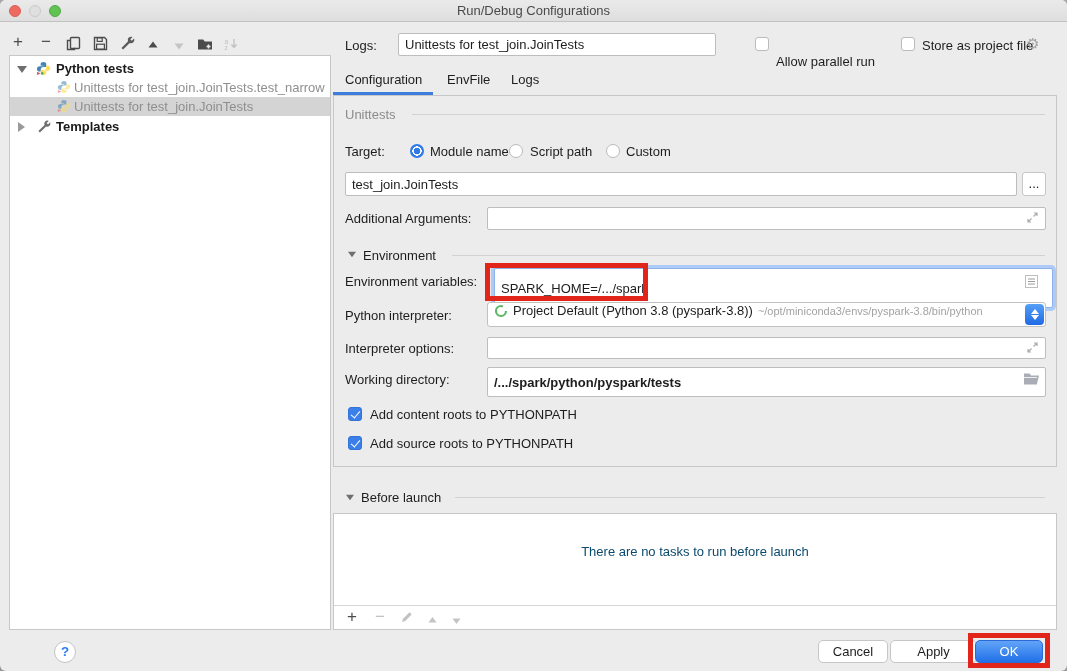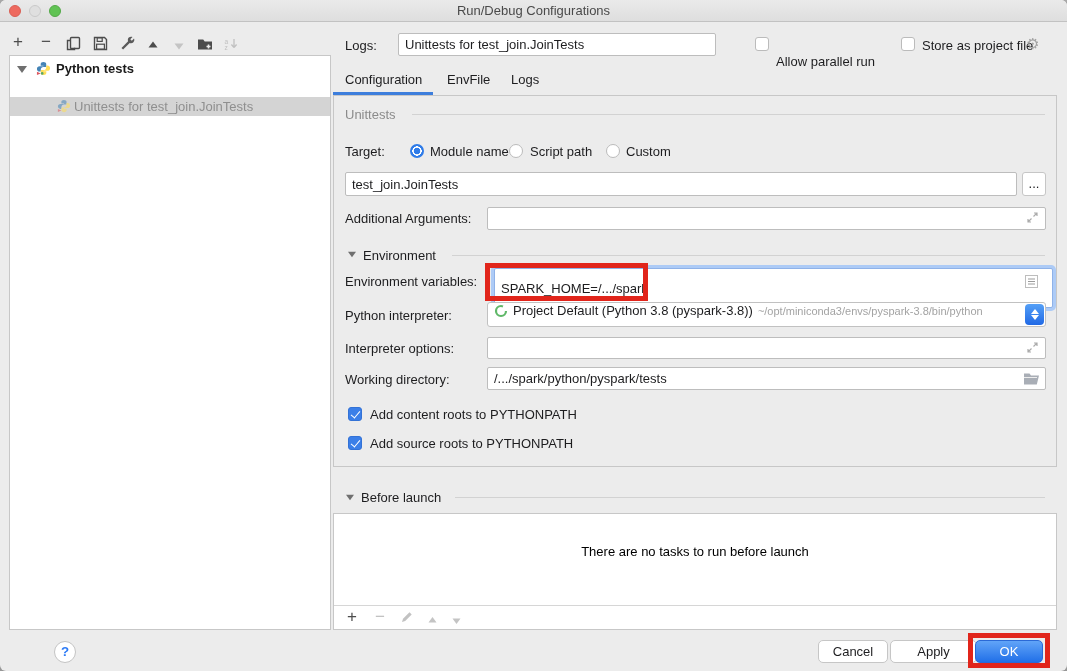--- a/index.html
+++ b/index.html
@@ -145,29 +145,48 @@
       <span class="ticon" style="left:26px;">
         <svg width="15" height="15" viewBox="0 0 16 16">
             <path fill="#4584B6" d="M7.9 1c-1.8 0-2.9.8-2.9 2.1V5h3v.6H3.9C2.2 5.6 1 6.7 1 8.4s1.2 2.9 2.9 2.9h1.2V9.2c0-1.6 1.2-2.8 2.8-2.8h3V3.1C10.9 1.8 9.7 1 7.9 1z"></path>
             <path fill="#FFDE57" d="M8.1 15c1.8 0 2.9-.8 2.9-2.1V11h-3v-.6h4.1c1.7 0 2.9-1.1 2.9-2.8S13.8 4.7 12.1 4.7h-1.2v2.1c0 1.6-1.2 2.8-2.8 2.8h-3v3.3C5.1 14.2 6.3 15 8.1 15z"></path>
             <path d="M1 11.5l4 1.7-4 1.7z" fill="#DB5860"></path>
             <circle cx="6.6" cy="13.2" r="1.4" fill="#59A869"></circle>
           </svg>
       </span>
       <span class="t-bold" style="position:absolute;left:46px;">Python tests</span>
     </div>
+    <div class="tree-row" style="top:22px;">
+      <span class="ticon" style="left:47px;opacity:.55;">
+        <svg width="14" height="14" viewBox="0 0 16 16">
+            <path fill="#4584B6" d="M7.9 1c-1.8 0-2.9.8-2.9 2.1V5h3v.6H3.9C2.2 5.6 1 6.7 1 8.4s1.2 2.9 2.9 2.9h1.2V9.2c0-1.6 1.2-2.8 2.8-2.8h3V3.1C10.9 1.8 9.7 1 7.9 1z"></path>
+            <path fill="#FFDE57" d="M8.1 15c1.8 0 2.9-.8 2.9-2.1V11h-3v-.6h4.1c1.7 0 2.9-1.1 2.9-2.8S13.8 4.7 12.1 4.7h-1.2v2.1c0 1.6-1.2 2.8-2.8 2.8h-3v3.3C5.1 14.2 6.3 15 8.1 15z"></path>
+            <path d="M1 11.5l4 1.7-4 1.7z" fill="#DB5860"></path>
+          </svg>
+      </span>
+      <span class="t-grey" style="position:absolute;left:64px;">Unittests for test_join.JoinTests.test_narrow</span>
+    </div>
     <div class="tree-row selected" style="top:41px;">
       <span class="ticon" style="left:47px;opacity:.55;">
         <svg width="14" height="14" viewBox="0 0 16 16">
             <path fill="#4584B6" d="M7.9 1c-1.8 0-2.9.8-2.9 2.1V5h3v.6H3.9C2.2 5.6 1 6.7 1 8.4s1.2 2.9 2.9 2.9h1.2V9.2c0-1.6 1.2-2.8 2.8-2.8h3V3.1C10.9 1.8 9.7 1 7.9 1z"></path>
             <path fill="#FFDE57" d="M8.1 15c1.8 0 2.9-.8 2.9-2.1V11h-3v-.6h4.1c1.7 0 2.9-1.1 2.9-2.8S13.8 4.7 12.1 4.7h-1.2v2.1c0 1.6-1.2 2.8-2.8 2.8h-3v3.3C5.1 14.2 6.3 15 8.1 15z"></path>
             <path d="M1 11.5l4 1.7-4 1.7z" fill="#DB5860"></path>
           </svg>
       </span>
       <span class="t-grey" style="position:absolute;left:64px;">Unittests for test_join.JoinTests</span>
+    </div>
+    <div class="tree-row" style="top:61px;">
+      <span class="disc right ticon" style="left:8px;top:5px;position:absolute;"></span>
+      <span class="ticon" style="left:27px;top:3px;">
+        <svg width="14" height="14" viewBox="0 0 15 15">
+            <path d="M14 2.5 L11.8 4.7 L10.3 3.2 L12.5 1 C11.3 .4 9.8 .6 8.8 1.6 C7.8 2.6 7.6 4.1 8.1 5.3 L1.5 11.9 L3.1 13.5 L9.7 6.9 C10.9 7.4 12.4 7.2 13.4 6.2 C14.4 5.2 14.6 3.7 14 2.5 Z" fill="#6E6E6E"></path>
+          </svg>
+      </span>
+      <span class="t-bold" style="position:absolute;left:46px;">Templates</span>
     </div>
   </div>
 
   <span class="lbl" style="left:345px;top:38px;">Logs:</span>
   <input class="tfield" style="left: 398px; top: 33px; width: 318px; height: 23px;" value="Unittests for test_join.JoinTests">
   <span class="cb" style="left:755px;top:37px;"></span>
   <span class="lbl" style="left:776px;top:54px;">Allow parallel run</span>
   <span class="cb" style="left:901px;top:37px;"></span>
   <span class="lbl" style="left:922px;top:38px;">Store as project file</span>
   <span class="abs gear" style="left:1026px;top:36px;">⚙</span>
@@ -232,39 +251,39 @@
 
   <span class="lbl" style="left:345px;top:341px;">Interpreter options:</span>
   <input class="tfield" style="left: 487px; top: 337px; width: 559px; height: 22px;" value="">
   <span class="abs" style="left:1026px;top:341px;">
     <svg width="13" height="13">
         <path d="M8 2h3v3M11 2L7.5 5.5M5 11H2V8M2 11l3.5-3.5" stroke="#ABABAB" stroke-width="1.2" fill="none"></path>
       </svg>
   </span>
 
   <span class="lbl" style="left:345px;top:372px;">Working directory:</span>
-  <input class="tfield" style="left: 487px; top: 367px; width: 559px; height: 23px;" value="/.../spark/python/pyspark/tests">
+  <input class="tfield" style="left: 487px; top: 367px; width: 559px; height: 30px; font-weight: bold;" value="/.../spark/python/pyspark/tests">
   <span class="abs" style="left:1023px;top:372px;">
     <svg width="17" height="13">
         <path d="M1 1.5h5.5l1.5 2H16l-2.2 9H1z" fill="#A9AEB6"></path>
         <path d="M1 5.5h13" stroke="#ECECEC" stroke-width="1"></path>
       </svg>
   </span>
 
   <span class="cb checked" style="left:348px;top:407px;"></span>
   <span class="lbl" style="left:370px;top:407px;">Add content roots to PYTHONPATH</span>
   <span class="cb checked" style="left:348px;top:436px;"></span>
   <span class="lbl" style="left:370px;top:436px;">Add source roots to PYTHONPATH</span>
 
   <span class="abs disc down" style="left:345px;top:494px;transform:scale(.8);"></span>
   <span class="lbl" style="left:361px;top:490px;">Before launch</span>
   <div class="hline" style="left:455px;top:497px;width:590px;"></div>
 
   <div class="panel" style="left:333px;top:513px;width:724px;height:117px;background:#fff;">
-    <div style="position:absolute;left:0;top:30px;width:100%;text-align:center;color:#000000;">There are no tasks to run before launch</div>
+    <div style="position:absolute;left:0;top:30px;width:100%;text-align:center;color:#0c4a6e;">There are no tasks to run before launch</div>
     <div style="position:absolute;left:0;bottom:0;width:100%;height:24px;border-top:1px solid #D6D6D6;">
       <span class="tb-ico plusminus" style="left:8px;top:3px;">+</span>
       <span class="tb-ico plusminus dim" style="left:36px;top:3px;">−</span>
       <span class="tb-ico" style="left:62px;top:5px;">
         <svg width="13" height="13">
             <path d="M2 11l1-3.2L9.5 1.3l2.2 2.2L5.2 10z" fill="#C2C2C2"></path>
           </svg>
       </span>
       <span class="tb-ico" style="left:88px;top:7px;">
         <svg width="11" height="9">

